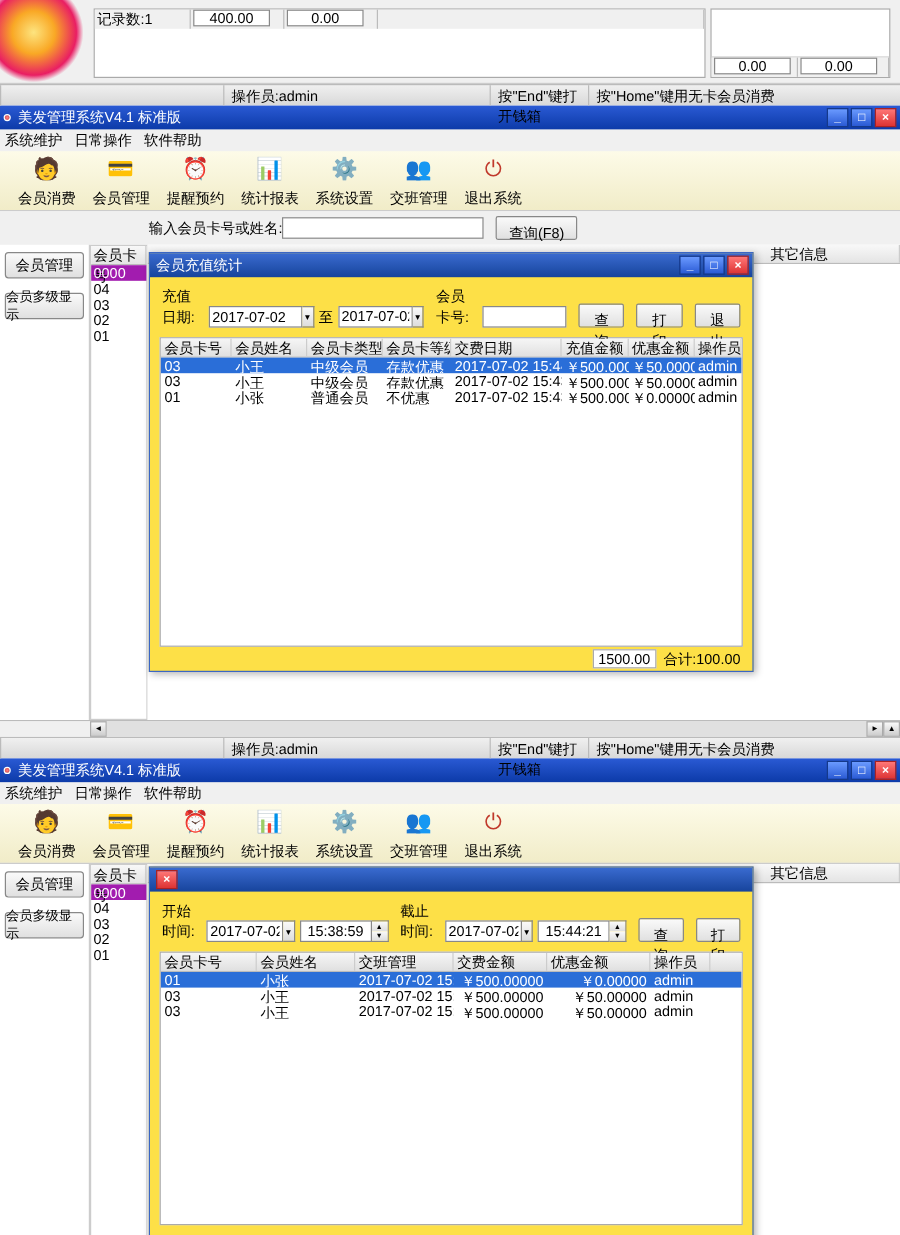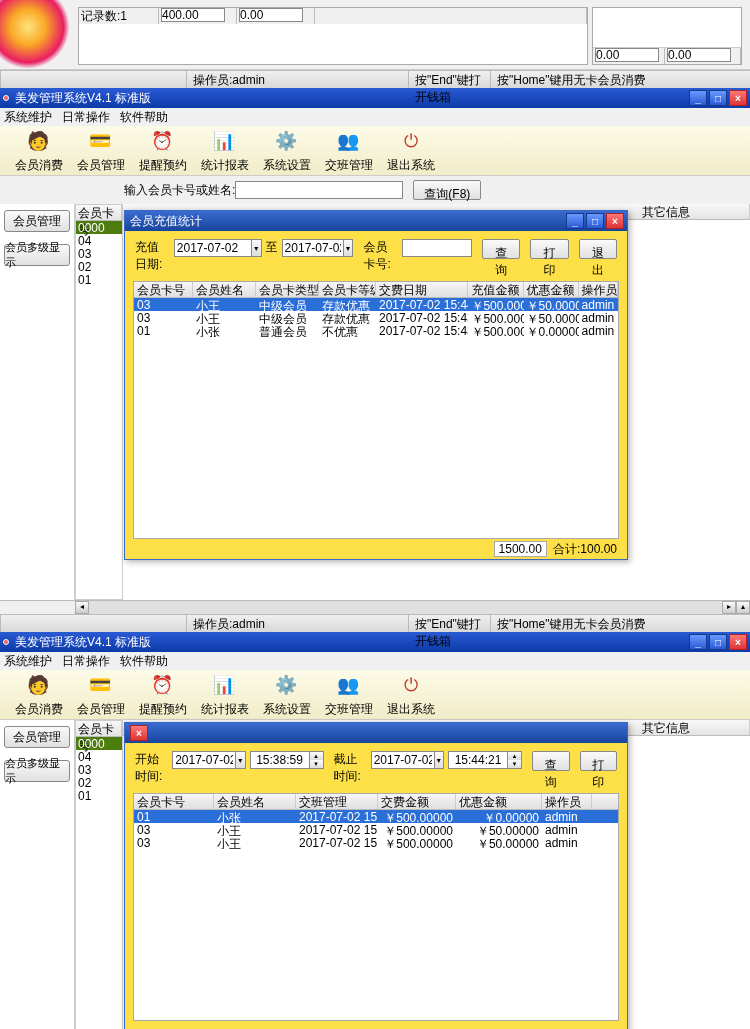--- a/index.html
+++ b/index.html
@@ -19,25 +19,25 @@
 .searchbar { height:28px; display:flex; align-items:center; padding-left:124px; background:#f0f0f0; }
 .searchbar input { width:168px; height:18px; border:1px solid #888; padding:0 2px; }
 .btnx { height:20px; padding:5px 10px; margin-left:10px; background:linear-gradient(#fafafa,#e0e0e0); border:1px solid #888; border-radius:2px; cursor:pointer; }
 .body3 { display:flex; height:396px; background:#fff; position:relative; }
 .leftcol { width:75px; display:flex; flex-direction:column; border-right:1px solid #ccc; }
 .sidebtn { height:22px; margin:6px 4px; background:linear-gradient(#fafafa,#e0e0e0); border:1px solid #888; border-radius:3px; display:flex; align-items:center; justify-content:center; cursor:pointer; }
 .leftgrid { background:#fff; border:1px solid #ccc; }
 .lg-head { background:linear-gradient(#f8f8f8,#e4e4e4); border-bottom:1px solid #bbb; display:flex; height:16px; }
 .lg-h { border-right:1px solid #ccc; padding:0 2px; }
 .lg-row { height:13px; padding:0 2px; }
-.lg-row.sel { background:#4d7c0f; color:#fff; }
+.lg-row.sel { background:#a21caf; color:#fff; }
 .rightgrid { flex:1; overflow:hidden; background:#fff; }
 .dialog { position:absolute; background:#fde047; border:1px solid #3a66c4; box-shadow:2px 2px 6px rgba(0,0,0,0.3); }
 .dialog .titlebar { background:linear-gradient(#3a6bd0,#17449c); }
-.innerbar { display:flex; align-items:flex-start; padding:8px 10px; }
+.innerbar { display:flex; align-items:flex-end; padding:8px 10px; }
 .innerbar .lab { margin-right:4px; }
 .innerbar input.date { width:78px; height:18px; border:1px solid #888; padding:0 2px; }
 .innerbar .dd { width:14px; height:18px; border:1px solid #888; border-left:none; background:linear-gradient(#fafafa,#ddd); display:inline-flex; align-items:center; justify-content:center; font-size:8px; }
 .grid { border:1px solid #aaa; background:#fff; margin:0 8px; height:258px; overflow:hidden; display:flex; flex-direction:column; }
 .grid .head { display:flex; background:linear-gradient(#f6f6f6,#e0e0e0); height:16px; border-bottom:1px solid #bbb; }
 .grid .head .c { border-right:1px solid #ccc; padding:0 3px; overflow:hidden; white-space:nowrap; }
 .grid .row { display:flex; height:13px; }
 .grid .row.sel { background:#2a6ed8; color:#fff; }
 .grid .row .c { padding:0 3px; overflow:hidden; white-space:nowrap; }
 .right { text-align:right; }
@@ -45,21 +45,21 @@
 .sumfield { border:1px solid #aaa; background:#fff; height:16px; padding:0 4px; min-width:50px; text-align:right; }
 .statusbar { height:18px; background:linear-gradient(#f0f0f0,#d8d8d8); border-top:1px solid #bbb; display:flex; }
 .statusbar .sc { border-left:1px solid #bbb; padding:1px 6px; }
 .topsnippet { height:70px; background:#f0f0f0; display:flex; align-items:flex-end; position:relative; border-bottom:1px solid #ccc; }
 .flower { width:70px; height:70px; background:radial-gradient(circle at 40% 40%,#fde47f 0%,#f9a825 30%,#e91e63 60%,transparent 70%); }
 .minigrid { flex:1; background:#fff; border:1px solid #aaa; margin:0 4px 4px 8px; height:58px; display:flex; flex-direction:column; }
 .mg-body { flex:1; position:relative; border-bottom:1px solid #ccc; }
 .mg-row { position:absolute; right:6px; top:2px; }
 .mg-foot { display:flex; height:16px; background:#f0f0f0; }
 .mg-fc { border-right:1px solid #bbb; padding:0 2px; }
-.mg-fc input { border:1px solid #888; height:14px; width:64px; }
+.mg-fc input { border:1px solid #888; height:14px; width:64px;text-align:center; }
 .sideblank { width:150px; background:#fff; border:1px solid #aaa; margin:0 8px 4px 0; height:58px; display:flex; flex-direction:column; }
 .scrollbar-h { height:14px; background:#e8e8e8; border-top:1px solid #bbb; display:flex; }
 .sb-track { flex:1; background:#e0e0e0; }
 .sb-arrow { width:14px; background:linear-gradient(#fafafa,#ccc); border:1px solid #aaa; text-align:center; font-size:8px; }
 .spinner { display:inline-flex; }
 .spinner input { width:60px; height:18px; border:1px solid #888; text-align:center; }
 .spinner .sp { width:14px; display:flex; flex-direction:column; border:1px solid #888; border-left:none; }
 .spinner .sp div { flex:1; font-size:7px; text-align:center; background:linear-gradient(#fafafa,#ddd); }
 .w1{width:60px}.w2{width:64px}.w3{width:64px}.w4{width:58px}.w5{width:94px}.w6{width:56px}.w7{width:56px}.w8{width:40px}
 .wa{width:80px}.wb{width:82px}.wc{width:82px}.wd{width:78px}.we{width:86px}.wf{width:50px}

